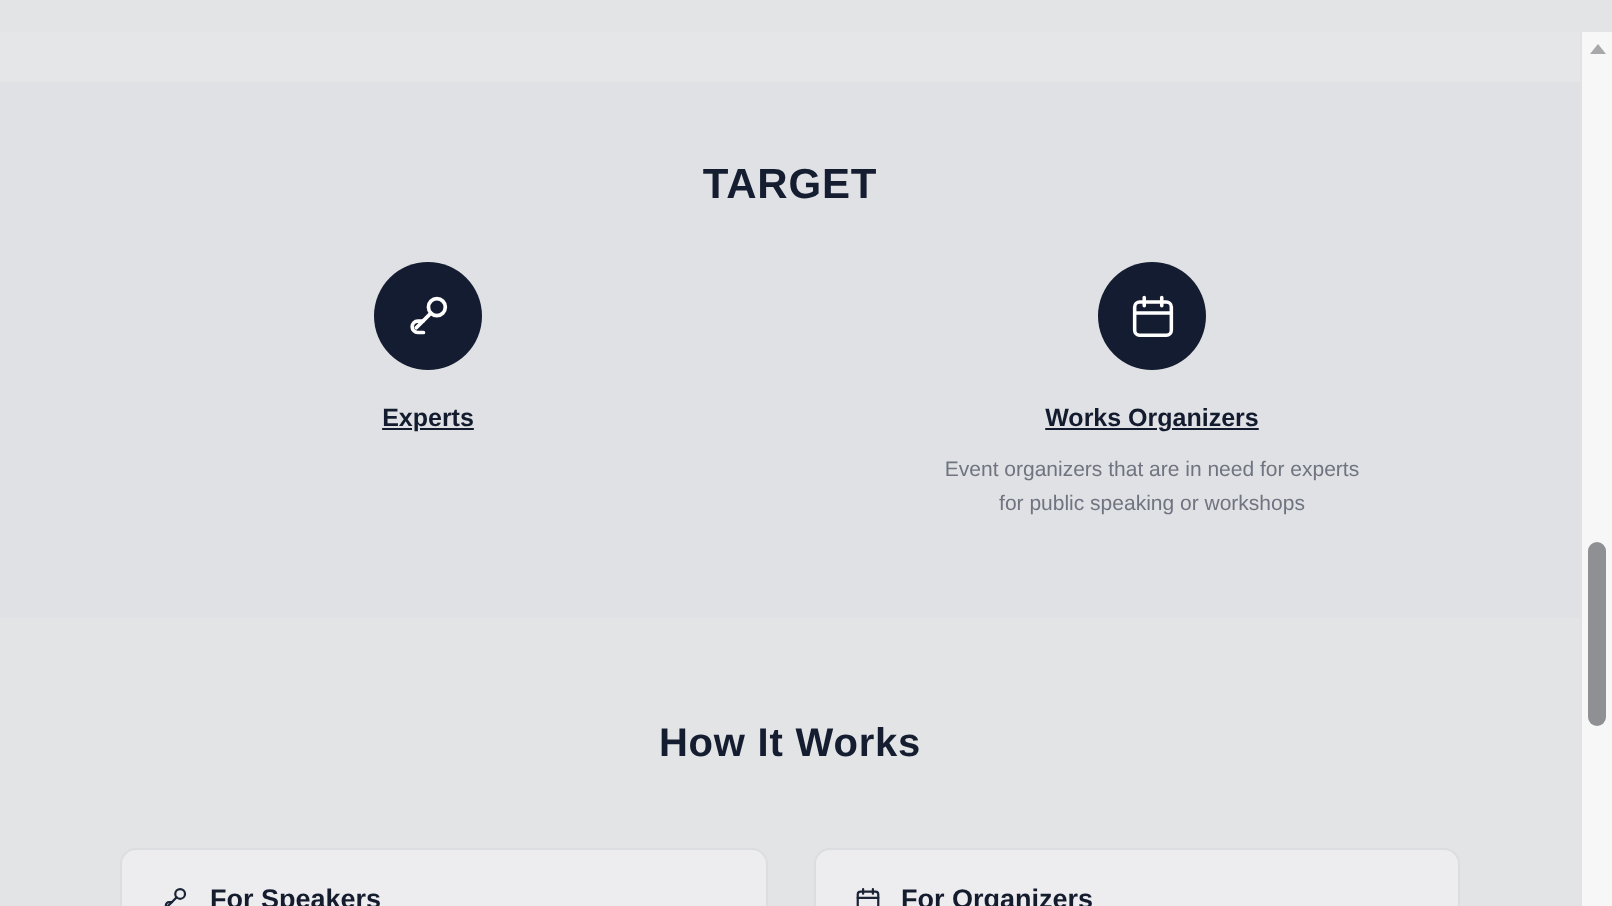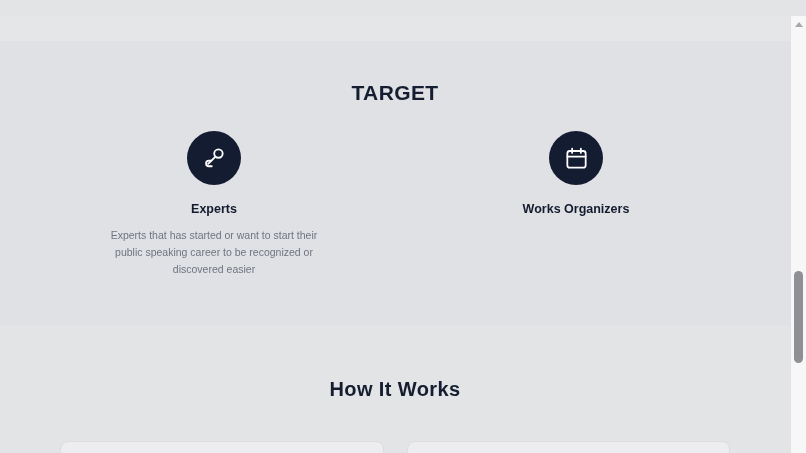--- a/index.html
+++ b/index.html
@@ -65,20 +65,21 @@
     align-items:center;
     justify-content:center;
     margin-bottom:17px;
   }
   .icon-circle svg { display:block; }
   .target-col h3 {
     font-size:12.5px;
     font-weight:bold;
     color:#131b2e;
     margin-bottom:11px;
+    text-decoration:underline;
   }
   .target-col p {
     font-size:10.5px;
     line-height:1.62;
     color:#6f7480;
     max-width:215px;
   }
 
   
   .hiw-section {
@@ -164,33 +165,33 @@
 
       <div class="target-col">
         <div class="icon-circle">
           <svg width="26" height="26" viewBox="0 0 24 24" fill="none" stroke="#ffffff" stroke-width="1.7" stroke-linecap="round" stroke-linejoin="round">
             <circle cx="16.1" cy="7.9" r="3.9"></circle>
             <path d="M13.35 10.65 L6.6 17.4"></path>
             <path d="M9.6 14.4 L7.3 14.4 A2.6 2.6 0 0 0 4.7 17 A2.6 2.6 0 0 0 7.3 19.6 L9.9 19.6"></path>
           </svg>
         </div>
         <h3>Experts</h3>
-        <p>Experts that has started or want to start their public speaking career to be recognized or discovered easier</p>
       </div>
 
       <div class="target-col">
         <div class="icon-circle">
           <svg width="25" height="25" viewBox="0 0 24 24" fill="none" stroke="#ffffff" stroke-width="1.7" stroke-linecap="round" stroke-linejoin="round">
             <rect x="3.2" y="4.8" width="17.6" height="16" rx="2.4"></rect>
             <path d="M3.2 10.1 H20.8"></path>
             <path d="M7.8 2.6 V6.6"></path>
             <path d="M16.2 2.6 V6.6"></path>
           </svg>
         </div>
         <h3>Works Organizers</h3>
+        <p>Event organizers that are in need for experts for public speaking or workshops</p>
       </div>
 
     </div>
   </section>
 
   <section class="hiw-section">
     <h2 class="section-title hiw-title">How It Works</h2>
 
     <div class="hiw-grid">
 

